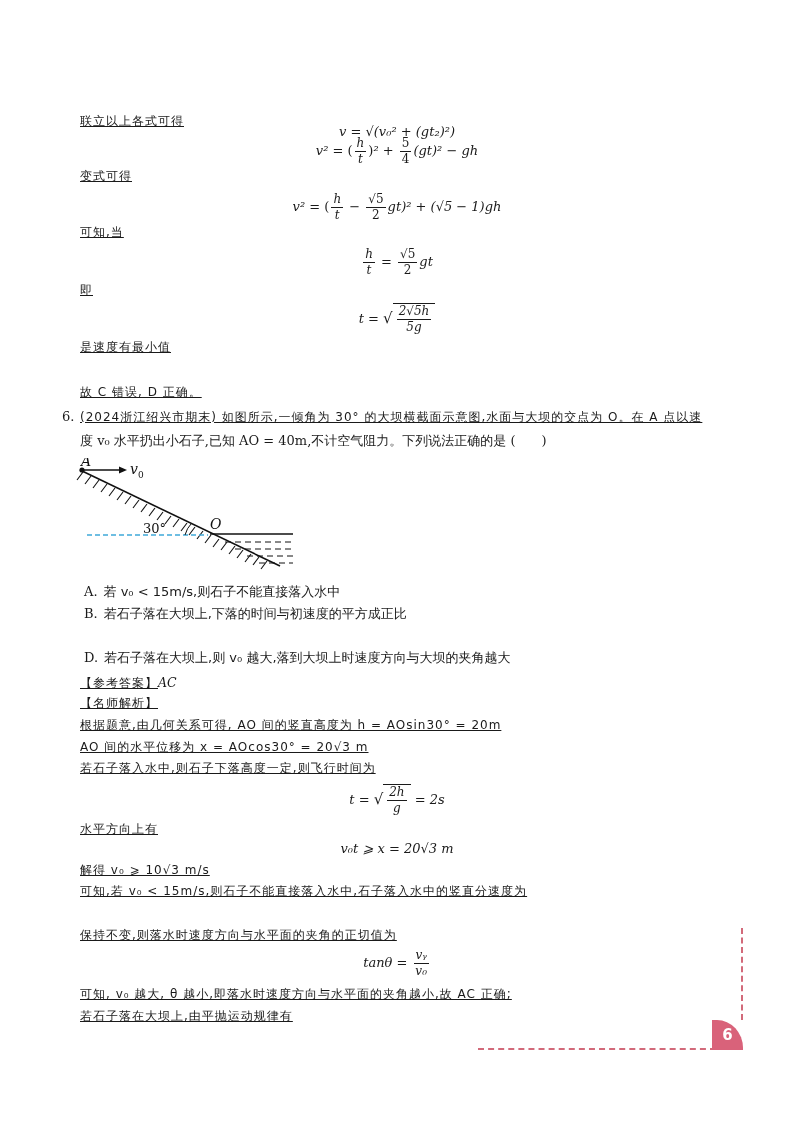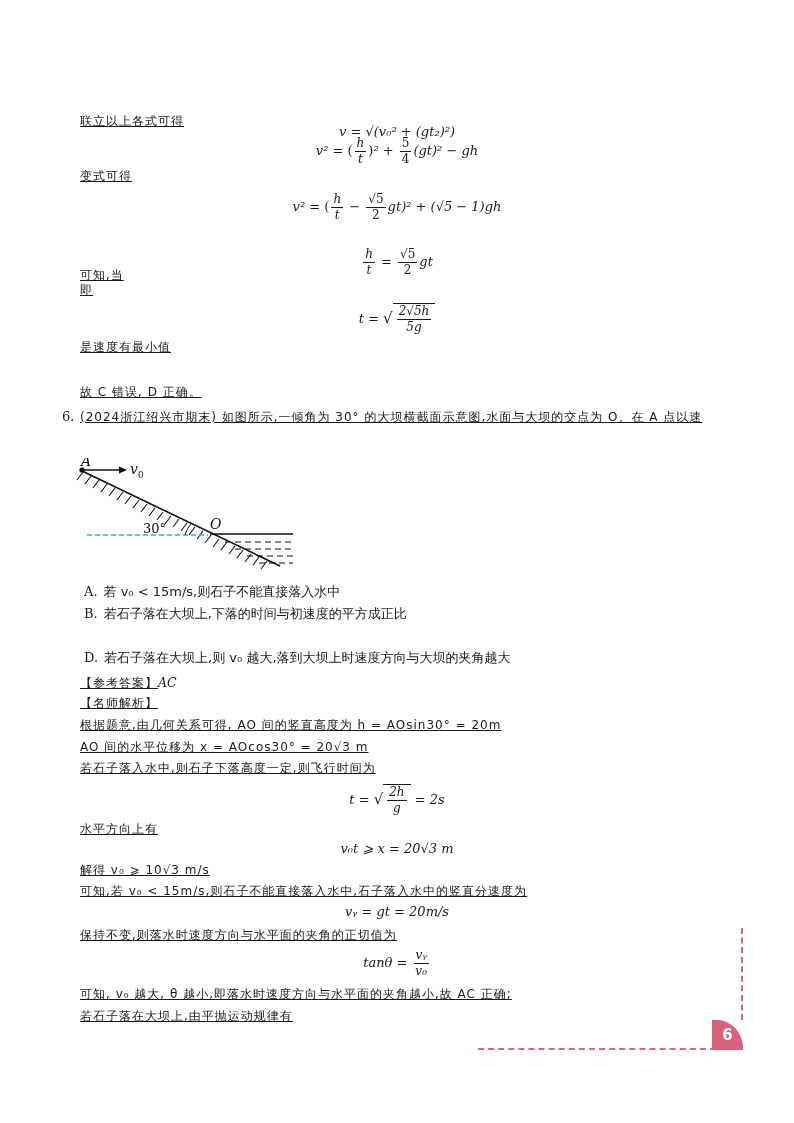--- a/index.html
+++ b/index.html
@@ -38,40 +38,41 @@
   <div class="eq" style="top:136px;">
     <span>v² = </span><span class="up">(</span><span class="frac"><span class="num">h</span><span class="den">t</span></span><span class="up">)</span><span>² + </span><span class="frac up"><span class="num">5</span><span class="den">4</span></span><span>(gt)² − gh</span>
   </div>
 
   <div class="txt cn" style="top:167px;">变式可得</div>
 
   <div class="eq" style="top:192px;">
     <span>v² = </span><span class="up">(</span><span class="frac"><span class="num">h</span><span class="den">t</span></span><span> − </span><span class="frac up"><span class="num">√5</span><span class="den">2</span></span><span>gt</span><span>)² + (√5 − 1)gh</span>
   </div>
 
-  <div class="txt cn" style="top:223px;margin-top:43px;">可知,当</div>
+  <div class="txt cn" style="top:223px;">可知,当</div>
 
   <div class="eq" style="top:247px;">
     <span class="frac"><span class="num">h</span><span class="den">t</span></span><span> = </span><span class="frac up"><span class="num">√5</span><span class="den">2</span></span><span>gt</span>
   </div>
 
   <div class="txt cn" style="top:281px;">即</div>
 
   <div class="eq" style="top:303px;">
     <span>t = </span><span class="rad">√</span><span class="sqrt"><span class="frac"><span class="num">2√5h</span><span class="den">5g</span></span></span>
   </div>
 
   <div class="txt cn" style="top:338px;">是速度有最小值</div>
 
 
   <div class="txt cn" style="top:383px;">故 C 错误, D 正确。</div>
 
   <div class="q" style="top:406px;">
     <span class="num">6.</span><span class="cn">(2024浙江绍兴市期末) 如图所示,一倾角为 30° 的大坝横截面示意图,水面与大坝的交点为 O。在 A 点以速</span>
   </div>
+  <div class="q" style="top:430px; left:80px;">度 v₀ 水平扔出小石子,已知 AO = 40m,不计空气阻力。下列说法正确的是 (　　)</div>
 
   <div class="diagram">
     <svg width="230" height="115" viewBox="0 0 230 115" xmlns="http://www.w3.org/2000/svg">
 
       <line x1="5" y1="12" x2="205" y2="108" stroke="#111" stroke-width="1.6"></line>
 
       <g stroke="#111" stroke-width="1.1">
         <line x1="8" y1="14" x2="2" y2="22"></line>
         <line x1="16" y1="18" x2="10" y2="26"></line>
         <line x1="24" y1="22" x2="18" y2="30"></line>
@@ -142,21 +143,20 @@
   <div class="txt cn" style="top:759px;">若石子落入水中,则石子下落高度一定,则飞行时间为</div>
 
   <div class="eq" style="top:784px;">
     <span>t = </span><span class="rad">√</span><span class="sqrt"><span class="frac"><span class="num">2h</span><span class="den">g</span></span></span><span> = 2s</span>
   </div>
 
   <div class="txt cn" style="top:820px;">水平方向上有</div>
   <div class="eq" style="top:840px;">v₀t ⩾ x = 20√3 m</div>
   <div class="txt cn" style="top:861px;">解得 v₀ ⩾ 10√3 m/s</div>
   <div class="txt cn" style="top:882px;">可知,若 v₀ &lt; 15m/s,则石子不能直接落入水中,石子落入水中的竖直分速度为</div>
-  <div class="eq" style="top:903px;">vᵧ = gt = 20m/s</div>
   <div class="txt cn" style="top:926px;">保持不变,则落水时速度方向与水平面的夹角的正切值为</div>
 
   <div class="eq" style="top:948px;">
     <span>tanθ = </span><span class="frac"><span class="num">vᵧ</span><span class="den">v₀</span></span>
   </div>
 
   <div class="txt cn" style="top:1007px;">若石子落在大坝上,由平抛运动规律有</div>
   <div class="txt cn" style="top:985px;">可知, v₀ 越大, θ 越小,即落水时速度方向与水平面的夹角越小,故 AC 正确;</div>
 
   <div class="dash-right"></div>

